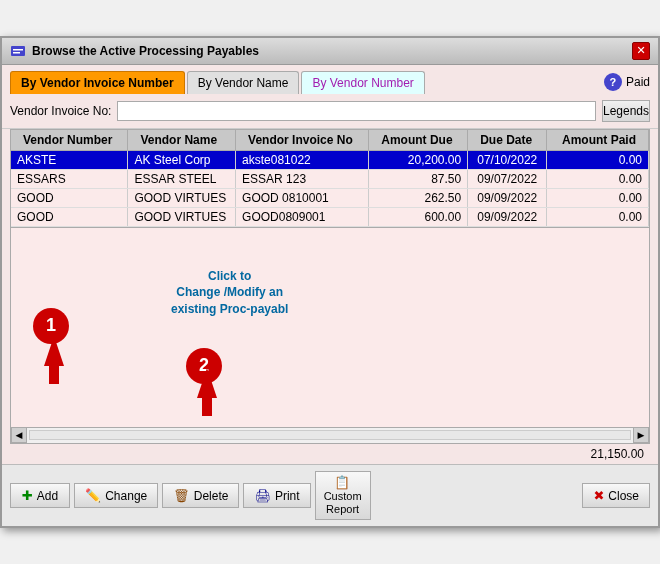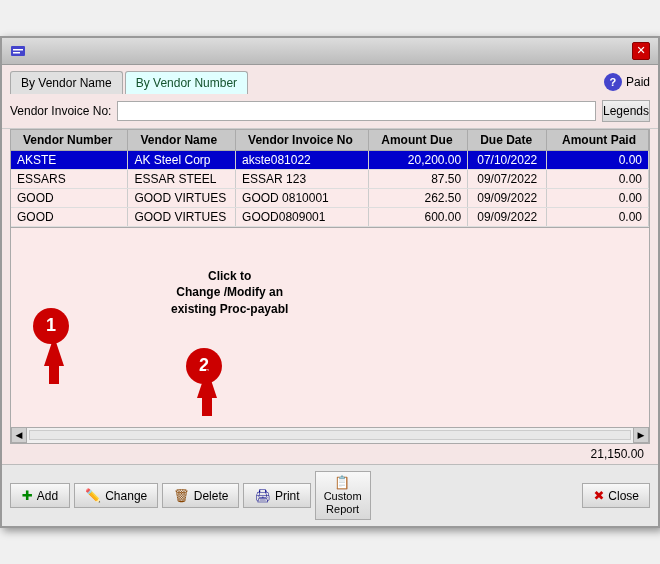--- a/index.html
+++ b/index.html
@@ -73,21 +73,21 @@
       color: #000;
       font-weight: bold;
       border-color: #cc7700;
     }
     .tab.inactive {
       background: #e0e0e0;
       color: #000;
     }
     .tab.cyan {
       background: #e0ffff;
-      color: #14532d;
+      color: #a21caf;
       border-color: #aaa;
     }
     .help-btn {
       margin-left: auto;
       display: flex;
       align-items: center;
       gap: 4px;
       cursor: pointer;
       font-size: 12px;
       color: #000;
@@ -210,21 +210,21 @@
       font-size: 18px;
       font-weight: bold;
       display: flex;
       align-items: center;
       justify-content: center;
     }
     .annotation-2 {
       position: absolute;
       left: 160px;
       top: 40px;
-      color: #000000;
+      color: #0369a1;
       font-size: 12px;
       font-weight: bold;
       line-height: 1.4;
       text-align: center;
     }
     .balloon-2 {
       position: absolute;
       left: 175px;
       top: 120px;
       width: 36px;
@@ -319,25 +319,27 @@
 
 <div class="window">
 
   <div class="title-bar">
     <div class="title-bar-left">
       <svg class="title-icon" viewBox="0 0 16 16">
         <rect x="1" y="3" width="14" height="10" fill="#4444cc" rx="1"></rect>
         <rect x="3" y="6" width="10" height="1.5" fill="white"></rect>
         <rect x="3" y="9" width="7" height="1.5" fill="white"></rect>
       </svg>
+      <span class="title-text">Browse the Active Processing Payables</span>
     </div>
     <div class="title-close">✕</div>
   </div>
 
   <div class="tab-bar">
+    <div class="tab active">By Vendor Invoice Number</div>
     <div class="tab inactive">By Vendor Name</div>
     <div class="tab cyan">By Vendor Number</div>
     <div class="help-btn">
       <div class="help-circle">?</div>
       <span>Paid</span>
     </div>
   </div>
 
   <div class="search-bar">
     <span class="search-label">Vendor Invoice No:</span>

